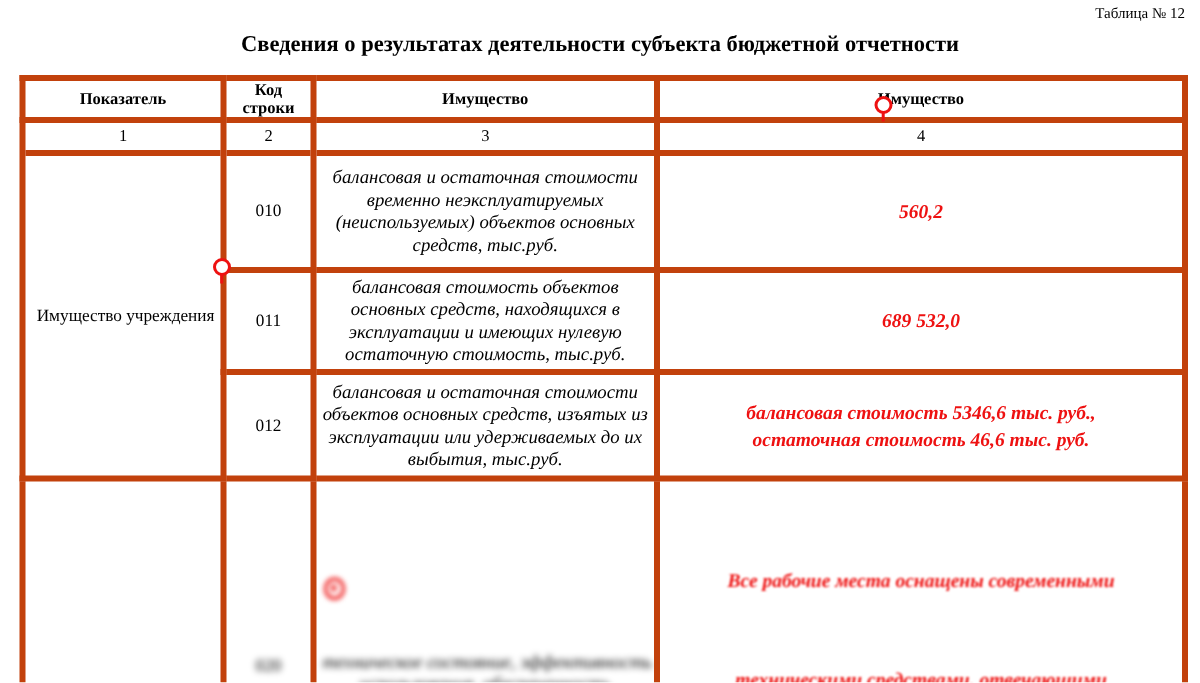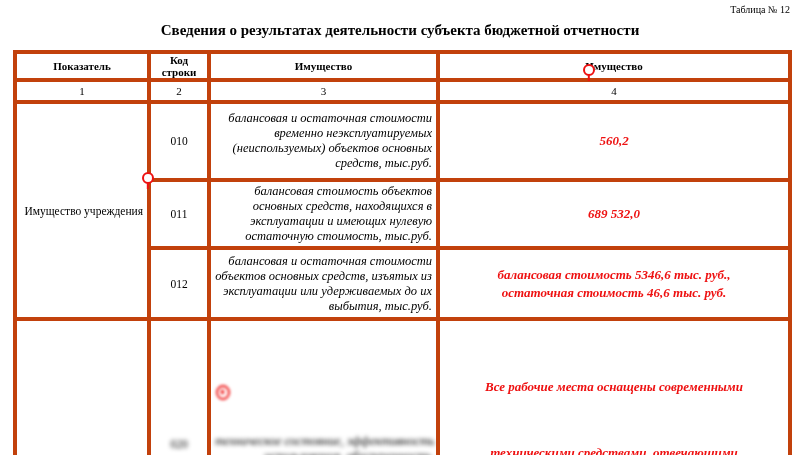--- a/index.html
+++ b/index.html
@@ -26,21 +26,21 @@
     padding:1px 4px;
     vertical-align:middle;
     overflow:hidden;
   }
   tr.hdr th{font-weight:bold;font-size:11px;height:14px;padding:0 2px;}
   tr.nums td{font-size:11px;height:16px;text-align:center;border-bottom:2px solid #000;}
   tbody tr td{border-top:2px solid #2a2a2a;}
   td.code{ text-align:center;font-size:11.5px;}
   td.crit{
     font-style:italic;font-size:12.5px;line-height:15px;
-    text-align:right;padding:3px 10px;
+    text-align:center;padding:3px 10px;
   }
   td.val{
     text-align:center;font-style:italic;font-weight:bold;
     font-size:13px;line-height:18px;padding:2px 8px;
   }
   td.group{
     text-align:right;font-size:11.5px;padding-left:8px;vertical-align:middle;
   }
   tr.r010 td{height:72px;}
   tr.r011 td{height:62px;}

